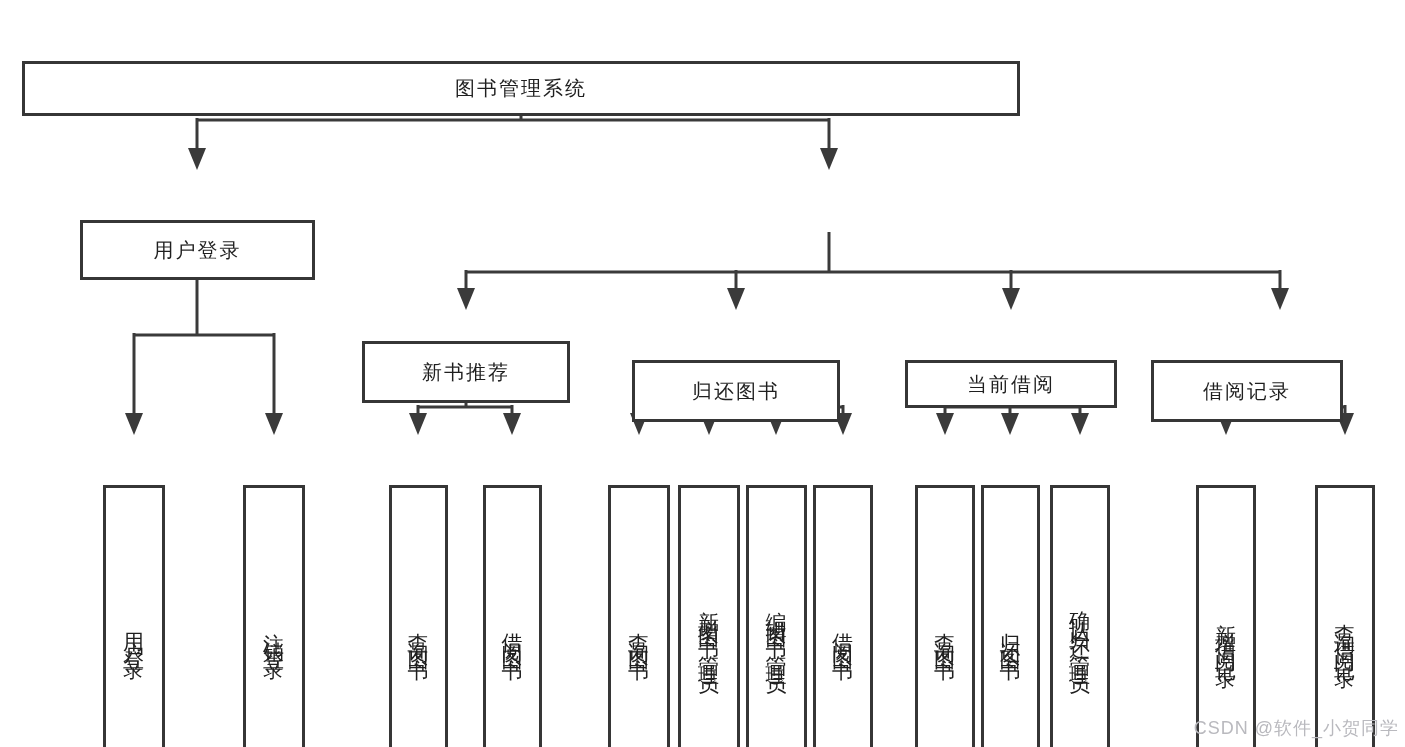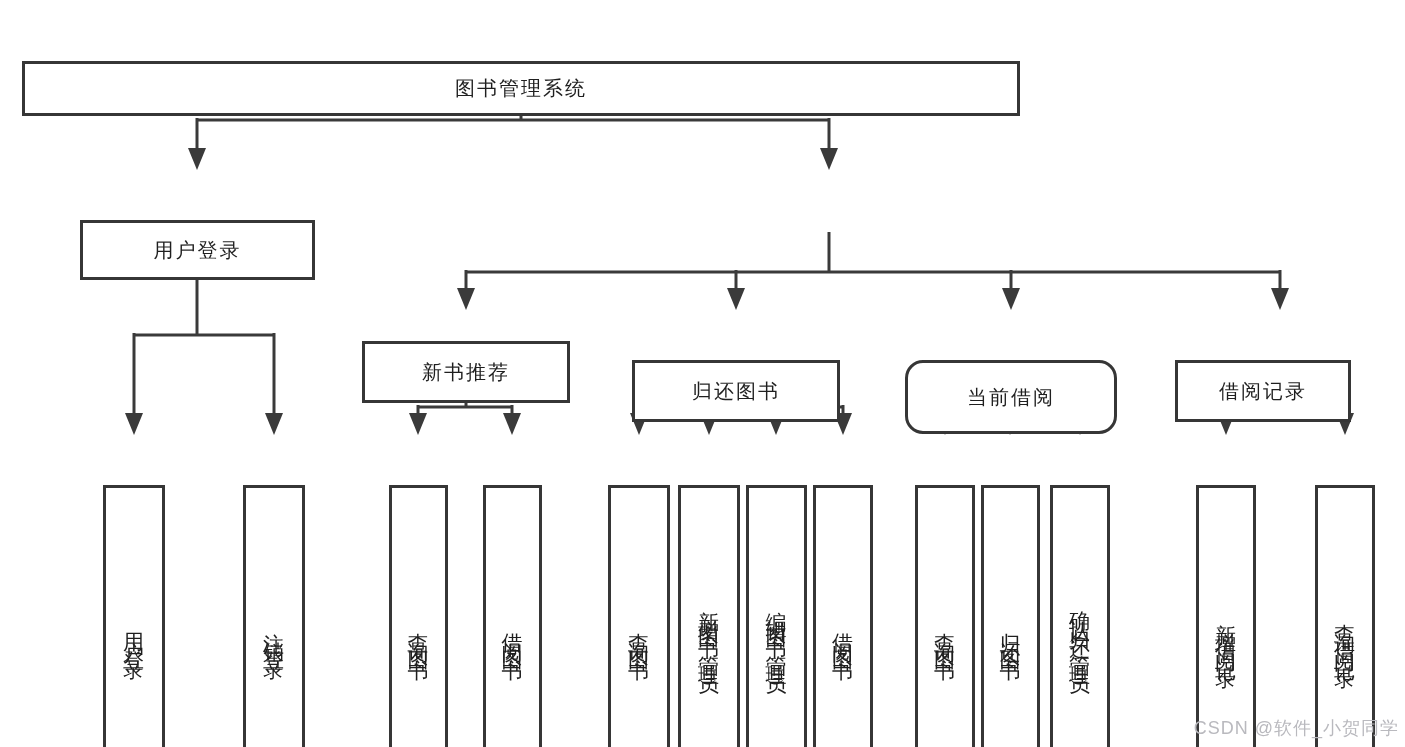--- a/index.html
+++ b/index.html
@@ -41,22 +41,22 @@
     letter-spacing: 9px;
     line-height: 1.1;
     white-space: nowrap;
   }
   
   .n-root            { left: 22px;   top: 13px;  width: 998px; height: 55px; }
   .n-user-login      { left: 80px;   top: 172px; width: 235px; height: 60px; }
   .n-book-management { left: 710px;  top: 172px; width: 238px; height: 60px; }
   .n-new-book        { left: 362px;  top: 293px; width: 208px; height: 62px; }
   .n-book-borrow     { left: 632px;  top: 312px; width: 208px; height: 62px; }
-  .n-current-borrow  { left: 905px;  top: 312px; width: 212px; height: 74px; border-radius: 18px; }
-  .n-borrow-records  { left: 1175px; top: 312px; width: 176px; height: 62px; }
+  .n-current-borrow  { left: 905px;  top: 312px; width: 212px; height: 48px; }
+  .n-borrow-records  { left: 1151px; top: 312px; width: 192px; height: 62px; }
   
   .leaf { top: 437px; height: 298px; }
   .l-user-login   { left: 103px;  width: 62px; }
   .l-logout       { left: 243px;  width: 62px; }
   .l-nb-query     { left: 389px;  width: 59px; }
   .l-nb-borrow    { left: 483px;  width: 59px; }
   .l-bb-query     { left: 608px;  width: 62px; }
   .l-bb-add       { left: 678px;  width: 62px; }
   .l-bb-edit      { left: 746px;  width: 61px; }
   .l-bb-borrow    { left: 813px;  width: 60px; }

